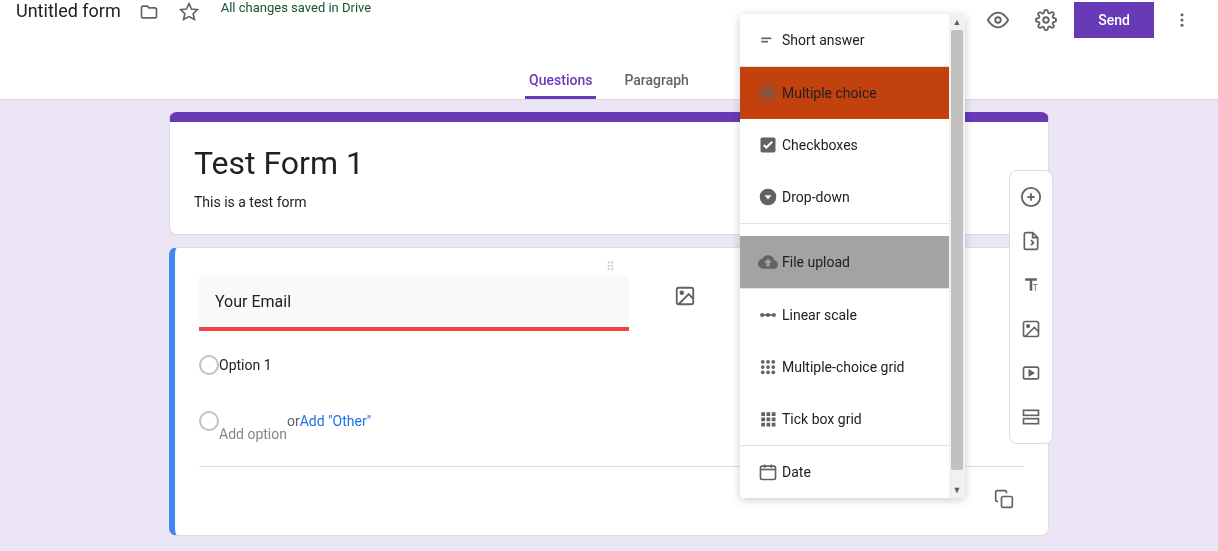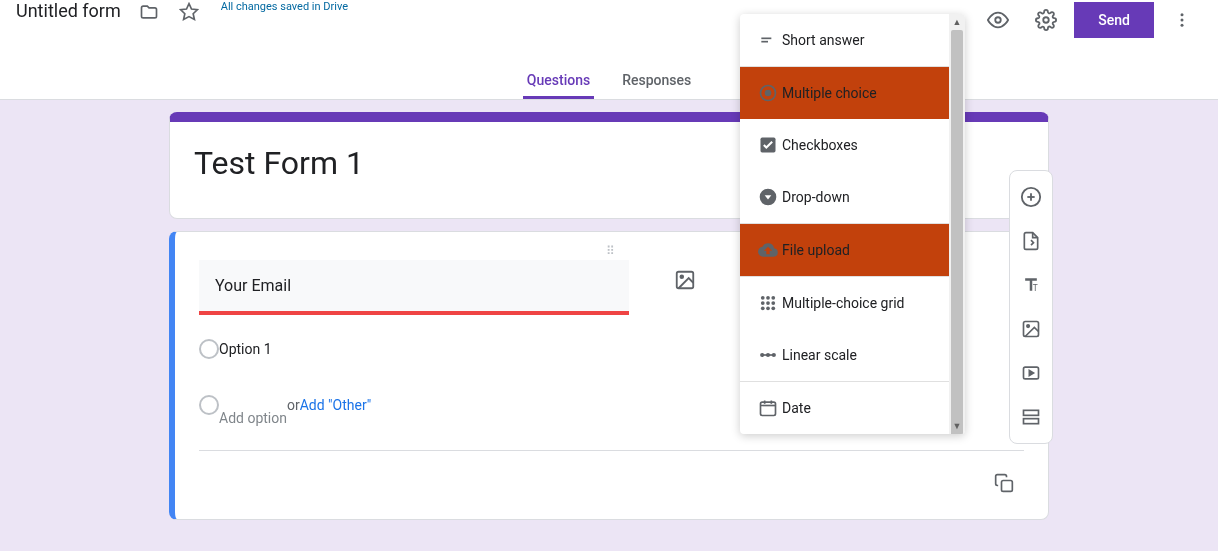--- a/index.html
+++ b/index.html
@@ -1,19 +1,19 @@
 <!DOCTYPE html>
 <html><head>
 <meta charset="utf-8">
 <style>
   * { box-sizing: border-box; margin: 0; padding: 0; font-family: Roboto, Arial, sans-serif; }
   body { background: #fff; width: 1218px; height: 551px; overflow: hidden; }
   .topbar { height: 64px; display: flex; align-items: flex-start; padding: 0 16px; gap: 16px; }
   .title { font-size: 18px; color: #202124; }
-  .save-status { font-size: 11px; color: #0369a1; margin-left: 4px; }
+  .save-status { font-size: 13px; color: #14532d; margin-left: 4px; }
   .spacer { flex: 1; }
   .topicons { display: flex; align-items: center; gap: 8px; }
   .iconbtn { width: 40px; height: 40px; display: flex; align-items: center; justify-content: center; border-radius: 50%; color: #5f6368; cursor: pointer; }
   .sendbtn { background: #673ab7; color: #fff; font-size: 14px; font-weight: 500; padding: 0 24px; height: 36px; border-radius: 0; display: flex; align-items: center; cursor: pointer; }
   .tabs { height: 36px; display: flex; justify-content: center; gap: 24px; border-bottom: 1px solid #dadce0; }
   .tab { font-size: 14px; color: #5f6368; padding: 0 4px; display: flex; align-items: center; cursor: pointer; border-bottom: 3px solid transparent; font-weight: 500; }
   .tab.active { color: #673ab7; border-bottom-color: #673ab7; text-align: right; }
   .canvas { background: #ece5f5; height: calc(551px - 100px); padding-top: 12px; position: relative; }
   .formwrap { width: 880px; margin: 0 auto; }
   .card { background: #fff; border-radius: 8px; border: 1px solid #dadce0; position: relative; }
@@ -32,21 +32,21 @@
   .addopt { color: #80868b; margin-top: 27px; }
   .ortext { color: #5f6368; }
   .addother { color: #1a73e8; cursor: pointer; }
   .qfooter { border-top: 1px solid #dadce0; margin-top: 16px; padding-top: 12px; display: flex; justify-content: flex-end; }
   .toolbar { position: absolute; left: 1009px; top: 170px; width: 44px; background: #fff; border: 1px solid #dadce0; border-radius: 8px; display: flex; flex-direction: column; align-items: center; padding: 8px 0; gap: 8px; }
   .tbbtn { width: 36px; height: 36px; display: flex; align-items: center; justify-content: center; color: #5f6368; cursor: pointer; }
   .dropdown { position: absolute; left: 740px; top: 14px; width: 225px; background: #fff; box-shadow: 0 2px 10px rgba(0,0,0,0.2); border-radius: 4px; max-height: 537px; overflow: hidden; display: flex; z-index: 10; }
   .ddcontent { flex: 1; overflow-y: hidden; }
   .dditem { display: flex; align-items: center; gap: 2px; padding: 14px 16px; font-size: 14px; color: #202124; cursor: pointer; }
   .dditem.highlighted { background: #c2410c; }
-  .dditem.hovered { background: #c2410c; }
+  .dditem.hovered { background: #a3a3a3; margin-top: 12px; }
   .ddhr { border: none; border-top: 1px solid #e0e0e0; }
   .ddicon { width: 24px; height: 24px; display: flex; align-items: center; justify-content: center; color: #5f6368; flex-shrink: 0; }
   .scrollbar { width: 16px; background: #f1f1f1; position: relative; }
   .scrollthumb { position: absolute; left: 2px; right: 2px; top: 16px; height: 440px; background: #c1c1c1; border-radius: 2px; }
   .scrollarrow { position: absolute; left: 0; right: 0; height: 16px; display: flex; align-items: center; justify-content: center; color: #606060; font-size: 9px; }
   .scrollarrow.up { top: 0; }
   .scrollarrow.down { bottom: 0; }
   svg { display: block; }
 </style>
 </head>
@@ -85,27 +85,28 @@
           <circle cx="12" cy="5" r="2"></circle>
           <circle cx="12" cy="12" r="2"></circle>
           <circle cx="12" cy="19" r="2"></circle>
         </svg>
     </div>
   </div>
 </div>
 
 <div class="tabs">
   <div class="tab active">Questions</div>
-  <div class="tab">Responses</div>
+  <div class="tab">Paragraph</div>
 </div>
 
 <div class="canvas">
   <div class="formwrap">
     <div class="card headercard">
       <div class="formtitle">Test Form 1</div>
+      <div class="formdesc">This is a test form</div>
     </div>
     <div class="card qcard">
       <div class="draghandle">⠿</div>
       <div class="qrow">
         <input class="qinput" value="Your Email" style="">
         <div class="imgicon">
           <svg width="22" height="22" viewBox="0 0 24 24" fill="none" stroke="#5f6368" stroke-width="2">
               <rect x="3" y="3" width="18" height="18" rx="2"></rect>
               <circle cx="8.5" cy="8.5" r="1.5" fill="#5f6368"></circle>
               <path d="M21 15l-5-5L5 21"></path>
@@ -222,44 +223,60 @@
       <div class="ddicon">
           <svg width="20" height="20" viewBox="0 0 24 24" fill="#5f6368">
             <path d="M19.35 10.04A7.49 7.49 0 0012 4a7.5 7.5 0 00-6.65 4.04A6 6 0 006 20h13a5 5 0 00.35-9.96zM14 13v4h-4v-4H7l5-5 5 5h-3z"></path>
           </svg>
         </div>
       <span>File upload</span>
     </div>
     <hr class="ddhr">
     <div class="dditem">
       <div class="ddicon">
+          <svg width="20" height="20" viewBox="0 0 24 24" fill="#5f6368">
+            <circle cx="5" cy="12" r="2.5"></circle>
+            <circle cx="12" cy="12" r="2.5"></circle>
+            <circle cx="19" cy="12" r="2.5"></circle>
+            <rect x="5" y="11" width="14" height="2"></rect>
+          </svg>
+        </div>
+      <span>Linear scale</span>
+    </div>
+    <div class="dditem">
+      <div class="ddicon">
           <svg width="18" height="18" viewBox="0 0 24 24" fill="#5f6368">
             <circle cx="5" cy="5" r="2.5"></circle>
             <circle cx="12" cy="5" r="2.5"></circle>
             <circle cx="19" cy="5" r="2.5"></circle>
             <circle cx="5" cy="12" r="2.5"></circle>
             <circle cx="12" cy="12" r="2.5"></circle>
             <circle cx="19" cy="12" r="2.5"></circle>
             <circle cx="5" cy="19" r="2.5"></circle>
             <circle cx="12" cy="19" r="2.5"></circle>
             <circle cx="19" cy="19" r="2.5"></circle>
           </svg>
         </div>
       <span>Multiple-choice grid</span>
     </div>
     <div class="dditem">
       <div class="ddicon">
-          <svg width="20" height="20" viewBox="0 0 24 24" fill="#5f6368">
-            <circle cx="5" cy="12" r="2.5"></circle>
-            <circle cx="12" cy="12" r="2.5"></circle>
-            <circle cx="19" cy="12" r="2.5"></circle>
-            <rect x="5" y="11" width="14" height="2"></rect>
-          </svg>
-        </div>
-      <span>Linear scale</span>
+          <svg width="18" height="18" viewBox="0 0 24 24" fill="#5f6368">
+            <rect x="3" y="3" width="5" height="5"></rect>
+            <rect x="10" y="3" width="5" height="5"></rect>
+            <rect x="17" y="3" width="5" height="5"></rect>
+            <rect x="3" y="10" width="5" height="5"></rect>
+            <rect x="10" y="10" width="5" height="5"></rect>
+            <rect x="17" y="10" width="5" height="5"></rect>
+            <rect x="3" y="17" width="5" height="5"></rect>
+            <rect x="10" y="17" width="5" height="5"></rect>
+            <rect x="17" y="17" width="5" height="5"></rect>
+          </svg>
+        </div>
+      <span>Tick box grid</span>
     </div>
     <hr class="ddhr">
     <div class="dditem">
       <div class="ddicon">
           <svg width="20" height="20" viewBox="0 0 24 24" fill="none" stroke="#5f6368" stroke-width="2">
             <rect x="3" y="5" width="18" height="16" rx="2"></rect>
             <line x1="3" y1="9" x2="21" y2="9"></line>
             <line x1="8" y1="3" x2="8" y2="7"></line>
             <line x1="16" y1="3" x2="16" y2="7"></line>
           </svg>

